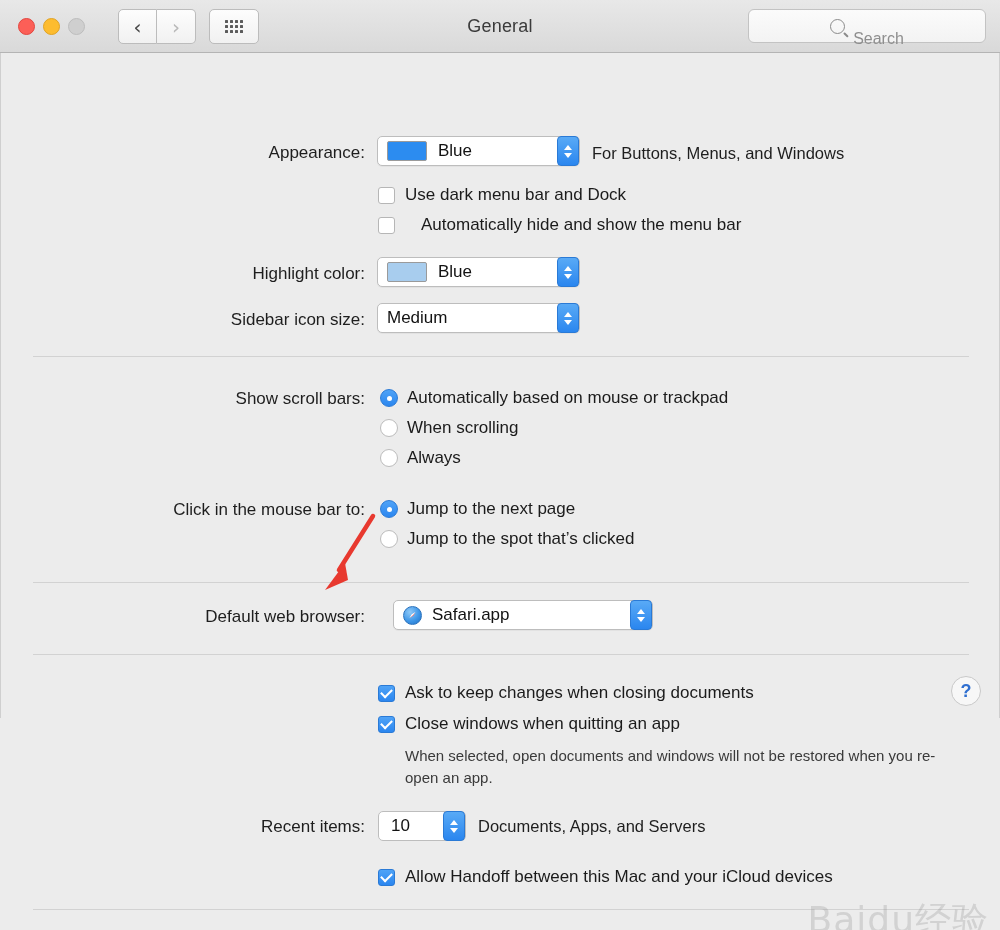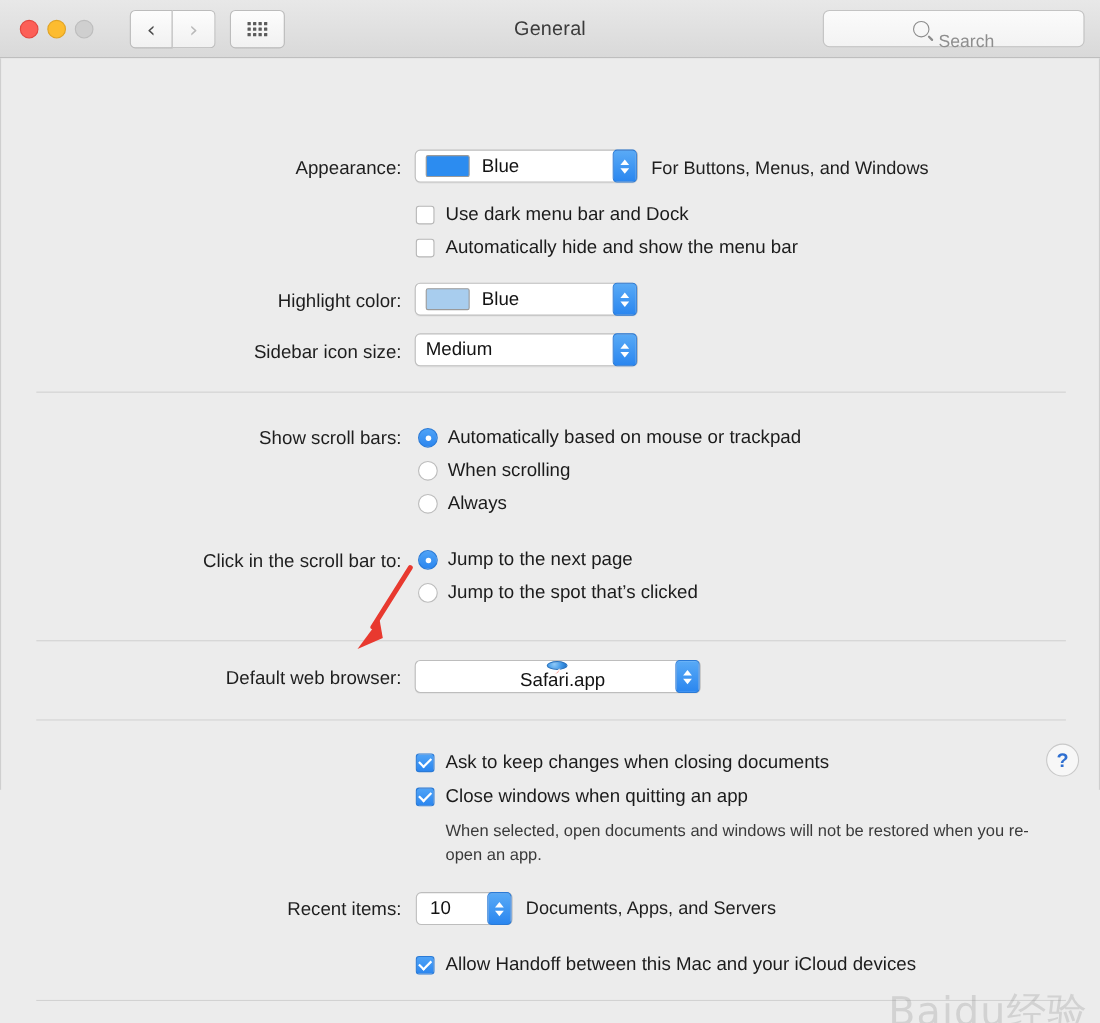--- a/index.html
+++ b/index.html
@@ -430,21 +430,21 @@
         <span class="tri-dn"></span>
       </span>
     </div>
     <div class="trailing" style="left:591px; top:91px;">For Buttons, Menus, and Windows</div>
 
     <div class="row" style="left:377px; top:132px;">
       <span class="cb off"></span>
       <span class="opt-text">Use dark menu bar and Dock</span>
     </div>
 
-    <div class="row" style="left:377px; top:162px;">
+    <div class="row" style="left:377px; top:162px;gap:16px;">
       <span class="cb off"></span>
       <span class="opt-text">Automatically hide and show the menu bar</span>
     </div>
 
     <div class="label" style="right:634px; top:211px;">Highlight color:</div>
     <div class="popup" style="left:376px; top:204px; width:203px;">
       <span class="swatch" style="background:#a8cdee;"></span>
       <span>Blue</span>
       <span class="arrows">
         <span class="tri-up"></span>
@@ -471,35 +471,35 @@
     </div>
     <div class="row" style="left:379px; top:365px;">
       <span class="rb off"></span>
       <span class="opt-text">When scrolling</span>
     </div>
     <div class="row" style="left:379px; top:395px;">
       <span class="rb off"></span>
       <span class="opt-text">Always</span>
     </div>
 
-    <div class="label" style="right:634px; top:447px;">Click in the scroll bar to:</div>
+    <div class="label" style="right:634px; top:447px;">Click in the mouse bar to:</div>
 
     <div class="row" style="left:379px; top:476px;">
       <span class="rb off"></span>
       <span class="opt-text">Jump to the spot that’s clicked</span>
     </div>
     <div class="row" style="left:379px; top:446px;">
       <span class="rb on"></span>
       <span class="opt-text">Jump to the next page</span>
     </div>
 
     <div class="sep" style="top:529px;"></div>
 
     <div class="label" style="right:634px; top:554px;">Default web browser:</div>
-    <div class="popup" style="left:376px; top:547px; width:260px;flex-direction:column;">
+    <div class="popup" style="left:392px; top:547px; width:260px;">
       <span class="safari-ic"></span>
       <span>Safari.app</span>
       <span class="arrows">
         <span class="tri-up"></span>
         <span class="tri-dn"></span>
       </span>
     </div>
 
     <div class="sep" style="top:601px;"></div>
 

